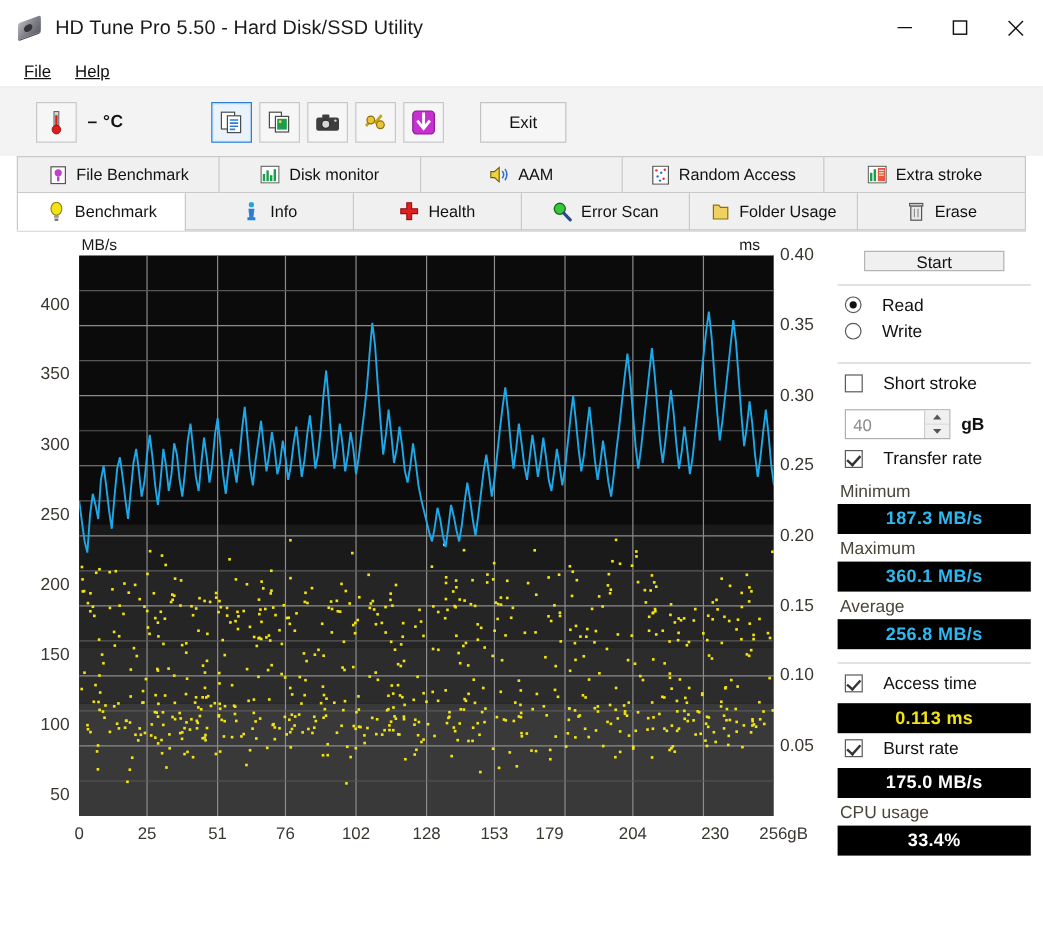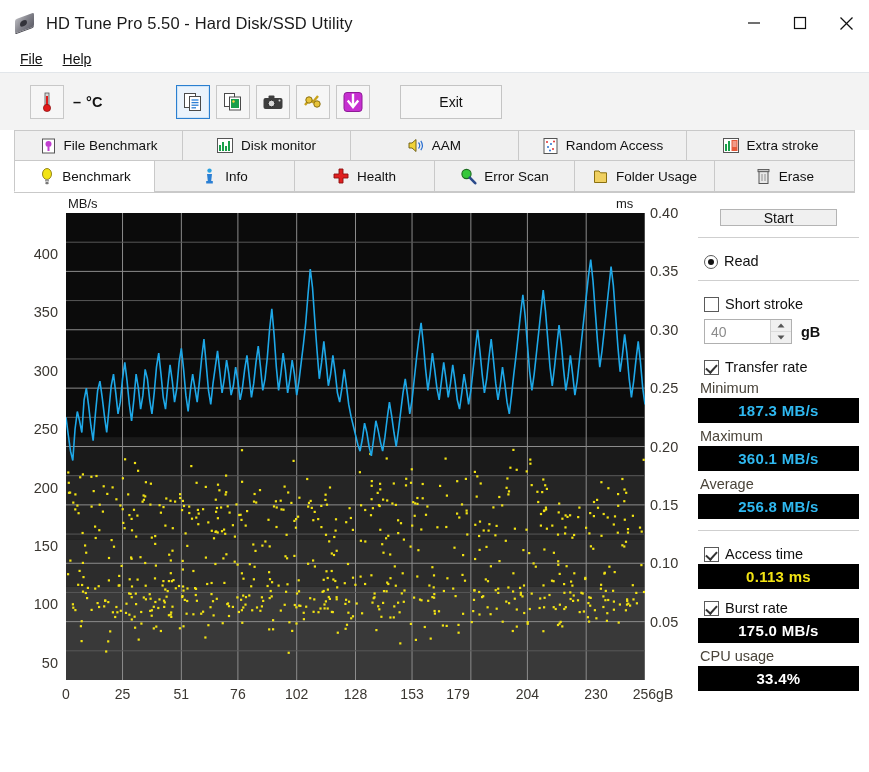--- a/index.html
+++ b/index.html
@@ -46,21 +46,21 @@
   .tbtn{
     width:34px;height:34px;border:1px solid #c8c8c8;background:#f6f6f6;
     display:flex;align-items:center;justify-content:center;box-sizing:border-box;
     margin-right:6px;
   }
   .tbtn.sel{border:1px solid #2a7fd0;background:#eaf3fc;box-shadow:inset 0 0 0 1px #cfe4f7;}
   .temp-wrap{display:flex;align-items:center;margin-left:14px;}
   .temp-val{font-size:14.5px;color:#111;margin-left:9px;font-weight:600;letter-spacing:.4px;}
   .tgroup{display:flex;align-items:center;margin-left:73px;}
   .exit-btn{
-    width:102px;height:34px;border:1px solid #c4c4c4;background:#f6f6f6;
+    width:72px;height:34px;border:1px solid #c4c4c4;background:#f6f6f6;
     display:flex;align-items:center;justify-content:center;font-size:14px;color:#111;
     box-sizing:border-box;margin-left:24px;
   }
 
   
   .tabsarea{flex:0 0 62px;background:#ffffff;position:relative;padding:0 14px;box-sizing:border-box;}
   .tabrow{display:flex;height:31px;box-sizing:border-box;}
   .tab{
     flex:1;display:flex;align-items:center;justify-content:center;gap:7px;
     background:#f0f0f0;border:1px solid #c9c9c9;border-right:none;
@@ -87,21 +87,21 @@
   .ytick2{position:absolute;left:0;transform:translateY(-50%);font-size:14.5px;color:#3a3630;}
   .xlabels{position:absolute;left:0;top:487px;width:690px;height:22px;}
   .xtick{position:absolute;transform:translateX(-50%);font-size:14px;color:#3a3630;white-space:nowrap;}
 
   
   .startbtn{
     width:117px;height:17px;margin:6px auto 0 auto;border:1px solid #b4b4b4;background:#f0f0f0;
     display:flex;align-items:center;justify-content:center;font-size:14px;color:#111;box-sizing:border-box;
   }
   .sep{height:1px;background:#cfcfcf;margin:11px 0 9px 0;}
-  .optrow{display:flex;align-items:flex-end;gap:6px;height:22px;font-size:14.5px;color:#111;padding-left:6px;}
+  .optrow{display:flex;align-items:flex-start;gap:17px;height:22px;font-size:14.5px;color:#111;padding-left:6px;}
   .radio{width:14px;height:14px;border-radius:50%;border:1px solid #5a5a5a;background:#fff;position:relative;box-sizing:border-box;flex:0 0 auto;}
   .radio.on:after{content:"";position:absolute;left:3px;top:3px;width:6px;height:6px;border-radius:50%;background:#111;}
   .cbox{width:15px;height:15px;border:1px solid #5a5a5a;background:#fff;position:relative;box-sizing:border-box;flex:0 0 auto;}
   .cbox.on:after{
     content:"";position:absolute;left:3px;top:1px;width:5px;height:9px;
     border:solid #333;border-width:0 2px 2px 0;transform:rotate(42deg);
   }
   .spinrow{display:flex;align-items:center;gap:9px;padding-left:6px;margin-top:7px;}
   .spin{width:88px;height:25px;border:1px solid #b0b0b0;background:#fff;display:flex;align-items:center;box-sizing:border-box;}
   .spin .sv{flex:1;padding-left:6px;font-size:14px;color:#8b8b8b;}
@@ -1158,20 +1158,24 @@
       <div class="startbtn">
         <span>Start</span>
       </div>
 
       <div class="sep"></div>
 
       <div class="optrow">
         <span class="radio on"></span>
         <span>Read</span>
       </div>
+      <div class="optrow">
+        <span class="radio"></span>
+        <span>Write</span>
+      </div>
 
       <div class="sep"></div>
 
       <div class="optrow">
         <span class="cbox"></span>
         <span>Short stroke</span>
       </div>
 
       <div class="spinrow">
         <div class="spin">

